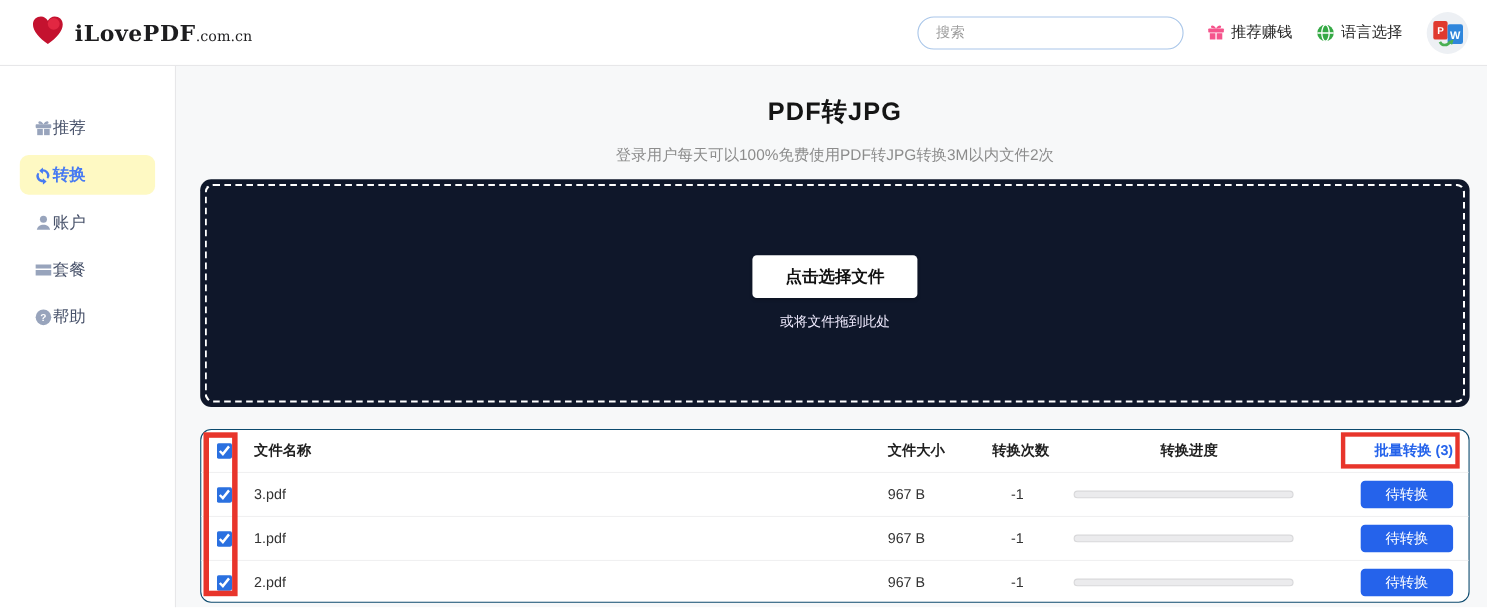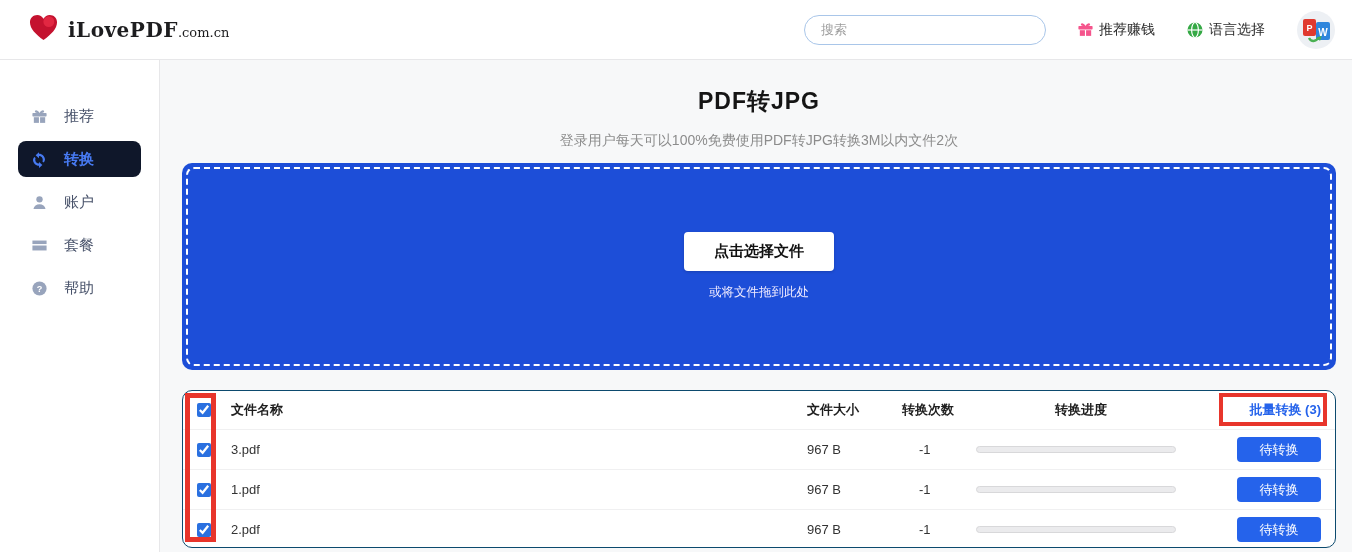--- a/index.html
+++ b/index.html
@@ -6,44 +6,44 @@
   html,body { width:1352px; height:553px; overflow:hidden; }
   body { font-family:"Liberation Sans","DejaVu Sans",sans-serif; background:#fff; color:#2b2b2b; }
 
   
   .header { height:60px; background:#fff; border-bottom:1px solid #e7e7e9;
             display:flex; align-items:center; padding:0 16px 0 28px; }
   .brand { display:flex; align-items:center; gap:9px; cursor:pointer; }
   .brand-name { font-family:"DejaVu Serif","Liberation Serif",serif; font-weight:bold;
                 font-size:20px; color:#1d1d1f; letter-spacing:.5px; }
   .brand-suffix { font-family:"DejaVu Serif","Liberation Serif",serif; font-size:13px; color:#1d1d1f; }
-  .header-right { margin-left:auto; display:flex; align-items:center; gap:31px; }
+  .header-right { margin-left:auto; display:flex; align-items:center; gap:21px; }
   .search-input { width:242px; height:30px; border:1px solid #a9c6e9; border-radius:15px;
                   padding:0 16px; font-size:13px; outline:none; color:#333; }
   .search-input::placeholder { color:#9c9c9c; }
   .hlink { display:flex; align-items:center; gap:5px; font-size:14px; color:#2b2b2b; cursor:pointer; }
   .hlink svg { display:block; }
   .tool-badge { width:40px; height:40px; cursor:pointer; }
 
   
   .body-row { display:flex; height:492px; }
   .sidebar { width:160px; background:#fff; border-right:1px solid #e7e7e9; padding-top:38px; flex:none; }
   .side-item { height:36px; margin:0 18px 7px 18px; padding-left:12px; border-radius:8px;
-               display:flex; align-items:center; gap:16px; font-size:15px; color:#49536b; cursor:pointer; }
+               display:flex; align-items:center; font-size:15px; color:#49536b; cursor:pointer; }
   .side-item .s-icon { width:18px; height:18px; color:#98a4bc; display:flex; align-items:center; justify-content:center; }
-  .side-item.active { background:#0f172a; color:#477af2; font-weight:bold; }
+  .side-item.active { background:#fef9c3; color:#477af2; font-weight:bold; }
   .side-item.active .s-icon { color:#477af2; }
 
   .main { flex:1; background:#f7f8f9; padding:0 16px 17px 22px; }
 
   
   .page-title { text-align:center; margin-top:26px; font-size:23px; font-weight:bold; color:#151515; letter-spacing:1px; }
   .page-subtitle { text-align:center; margin-top:15px; font-size:14px; color:#8c8c8c; }
 
-  .dropzone { margin-top:13px; height:207px; background:#1d4ed8; border-radius:10px; position:relative;
+  .dropzone { margin-top:13px; height:207px; background:#0f172a; border-radius:10px; position:relative;
               display:flex; flex-direction:column; align-items:center; justify-content:center; cursor:pointer; }
   .dropzone::before { content:""; position:absolute; inset:4px; border:2px dashed #ffffff; border-radius:8px; pointer-events:none; }
   .select-btn { background:#fff; border:none; border-radius:4px; padding:10px 30px; font-size:15px;
                 font-weight:bold; color:#111; cursor:pointer; box-shadow:0 1px 3px rgba(0,0,0,.18);
                 font-family:inherit; position:relative; z-index:1; }
   .dz-hint { margin-top:13px; font-size:12.5px; color:#f1ecff; position:relative; z-index:1; }
 
   
   .table-card { margin-top:20px; background:#fff; border:1px solid #0c4a6e; border-radius:10px;
                 position:relative; font-size:13px; height:158px; }

